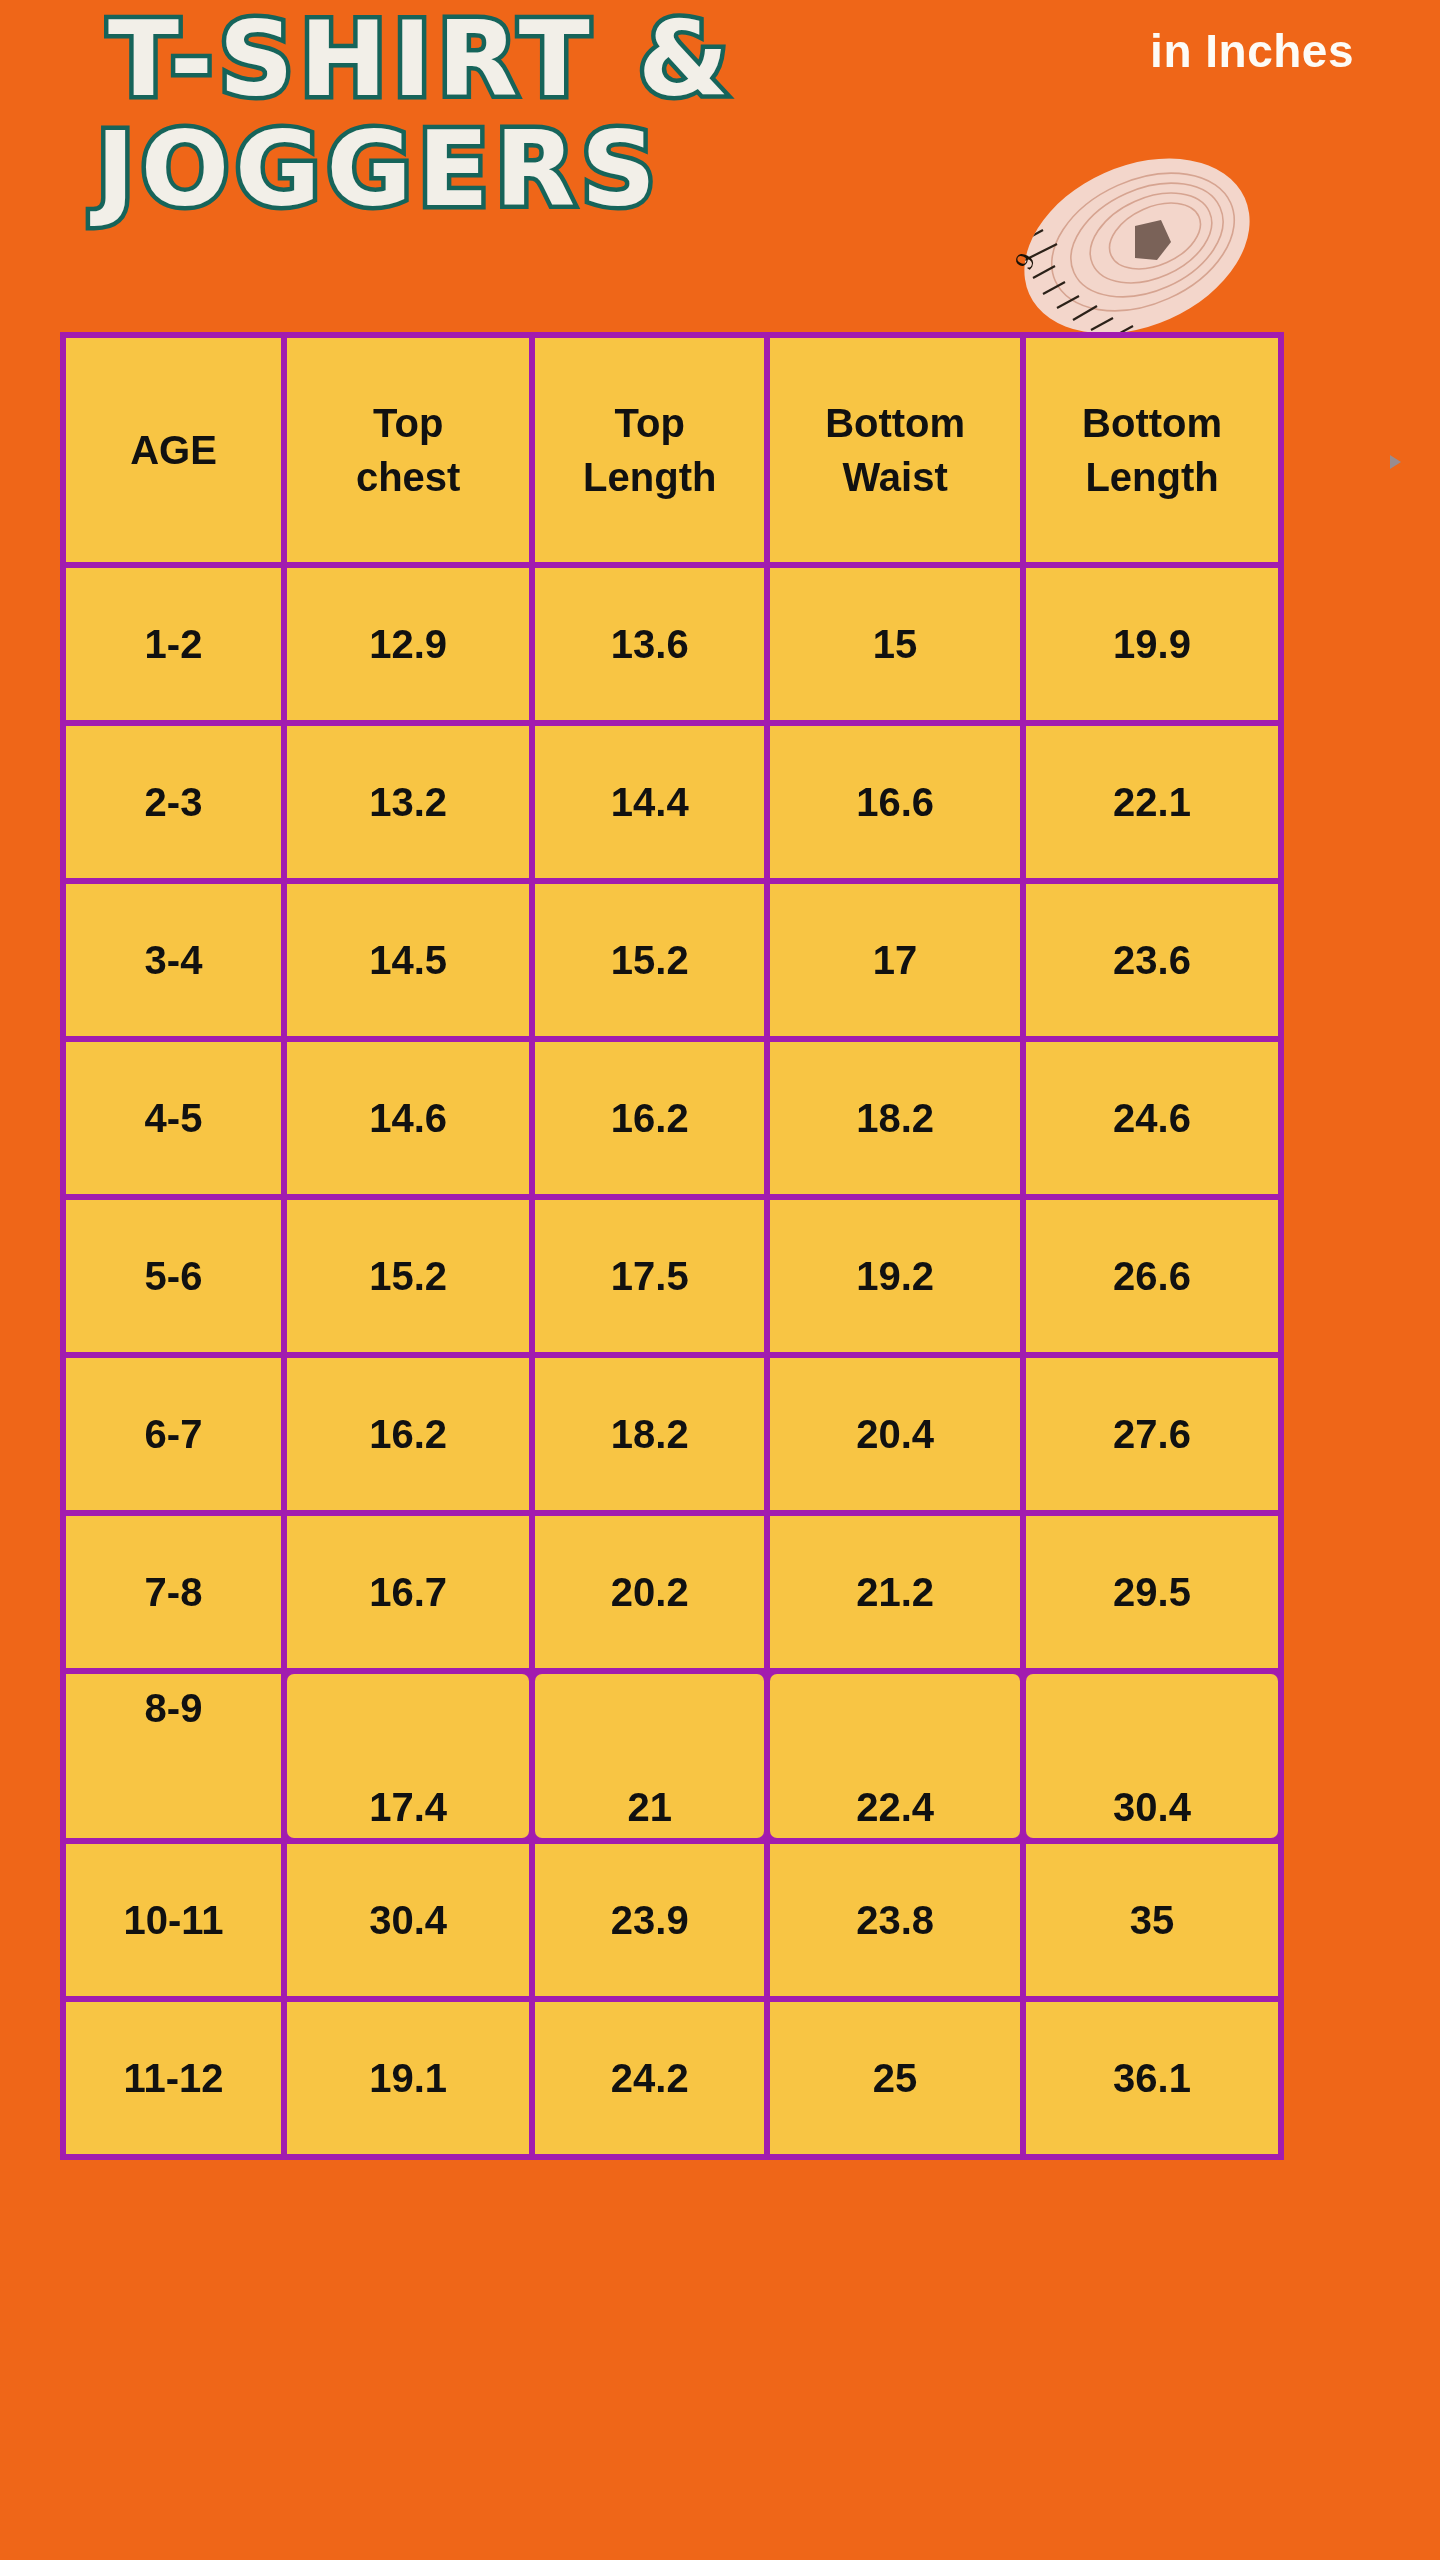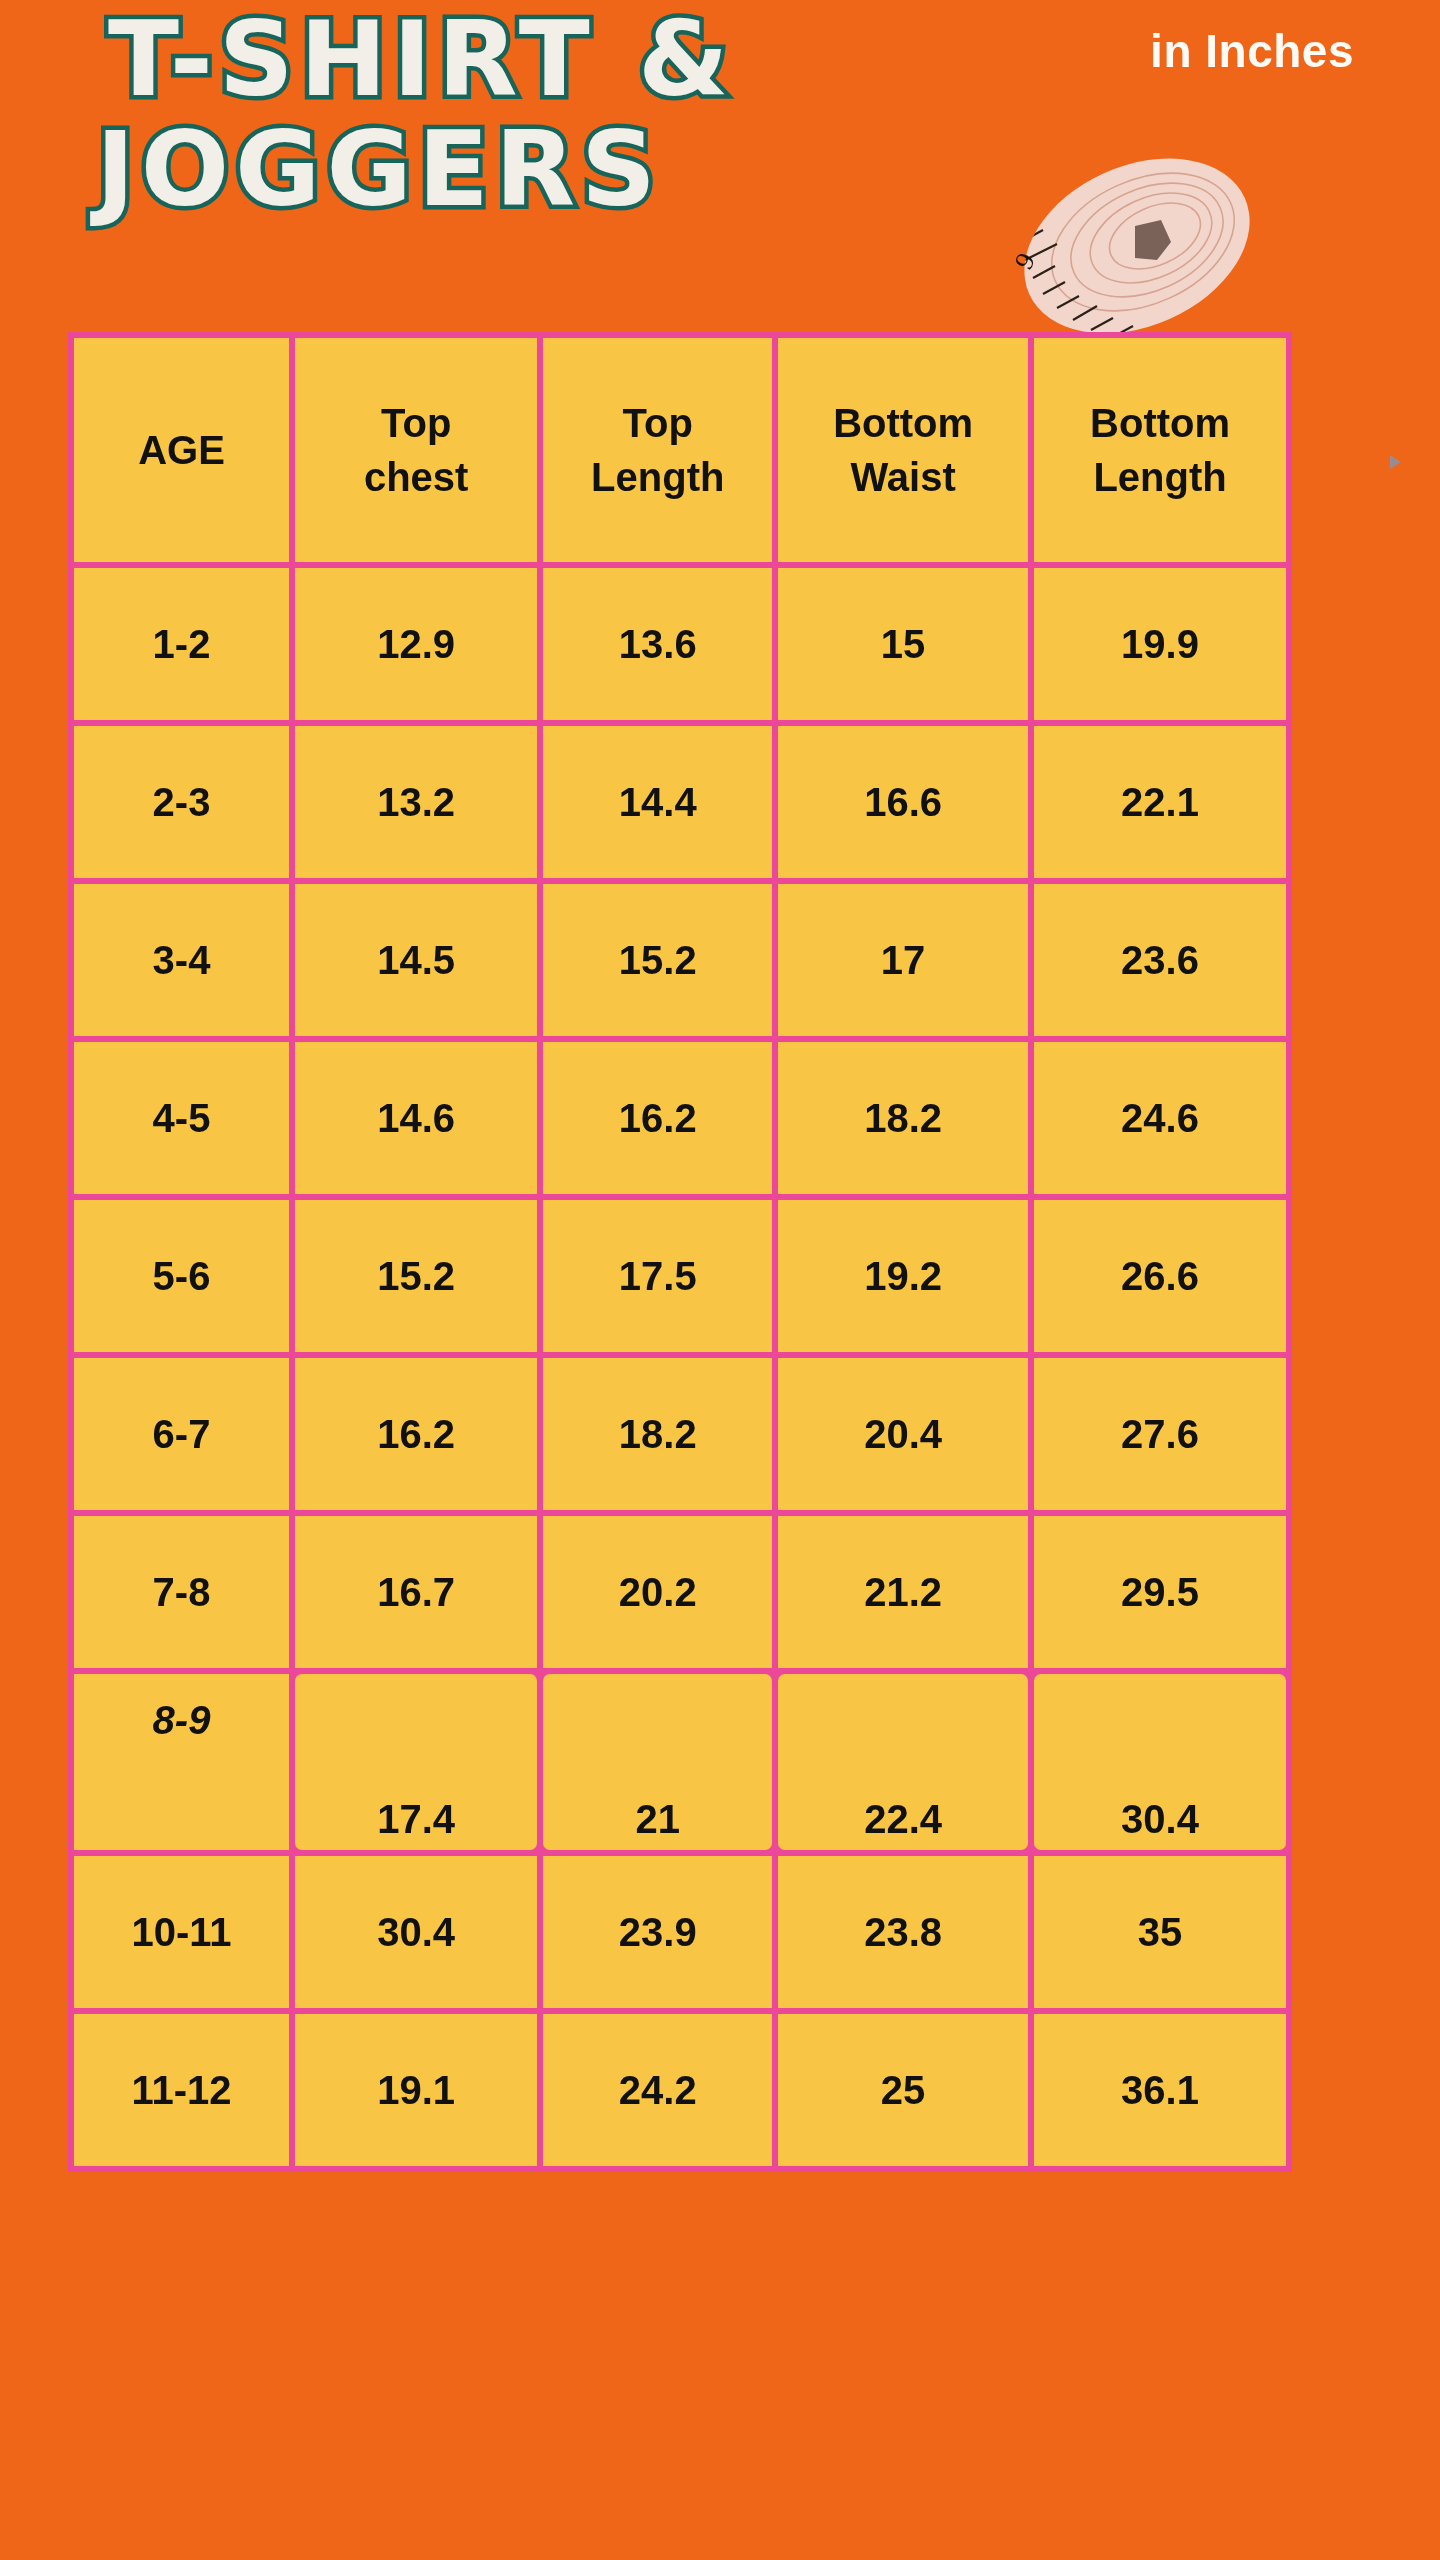--- a/index.html
+++ b/index.html
@@ -70,26 +70,26 @@
     left: 985px;
     top: 150px;
     width: 280px;
     height: 200px;
     pointer-events: none;
   }
 
   
   .size-table {
     position: absolute;
-    left: 68px;
+    left: 60px;
     top: 332px;
     width: 1224px;
     border-collapse: separate;
     border-spacing: 6px 6px;
-    background: #ec4899;
+    background: #a21caf;
   }
   .size-table td, .size-table th {
     background: #F8C544;
     color: #111111;
     text-align: center;
     vertical-align: middle;
     padding: 0;
     margin: 0;
     font-family: "Liberation Sans", sans-serif;
     font-weight: bold;
@@ -107,22 +107,21 @@
   th.col-b  { width: 250px; }
   th.col-c  { width: 234px; }
   th.col-d  { width: 256px; }
   th.col-e  { width: 258px; }
 
   td.age-cell { font-size: 40px; }
 
   
   tr.offset-row td.age-cell {
     vertical-align: top;
-    padding-top: 24px;
-    font-style: italic;
+    padding-top: 12px;
   }
   tr.offset-row td.num-cell {
     vertical-align: bottom;
     padding-bottom: 8px;
     border-radius: 7px;
   }
 
   .hdr-l1, .hdr-l2 { display: block; }
 
   

